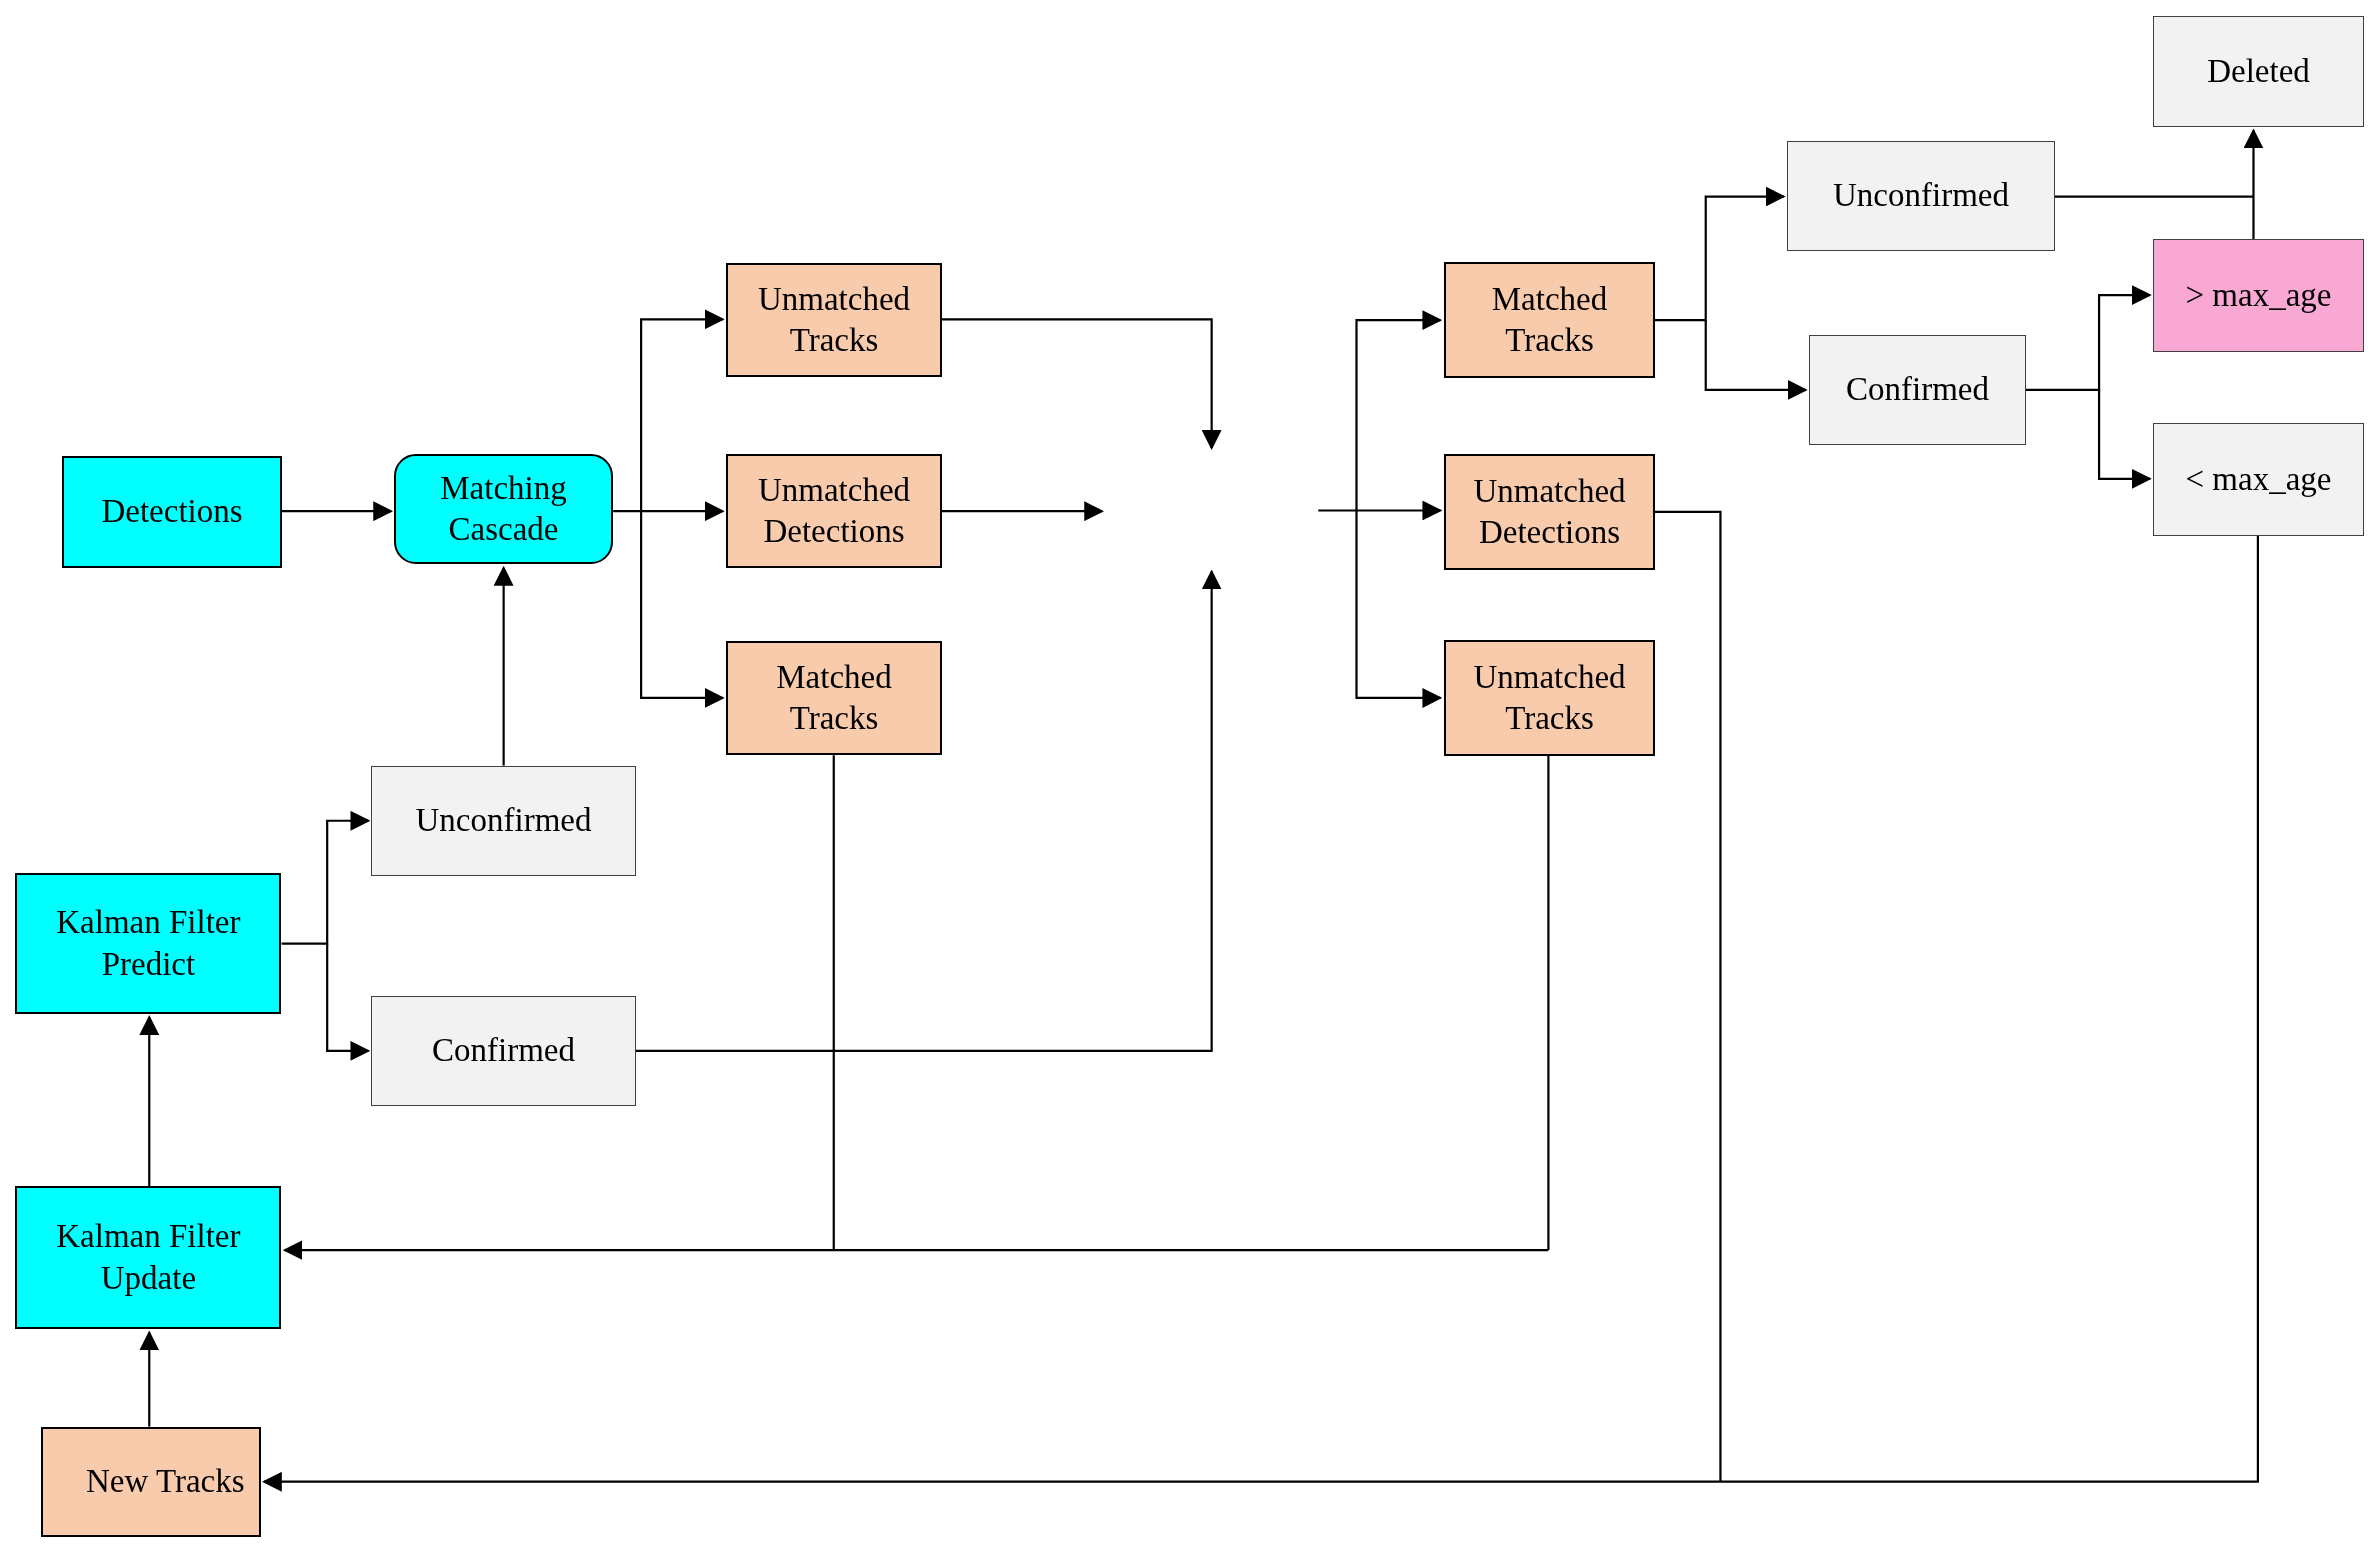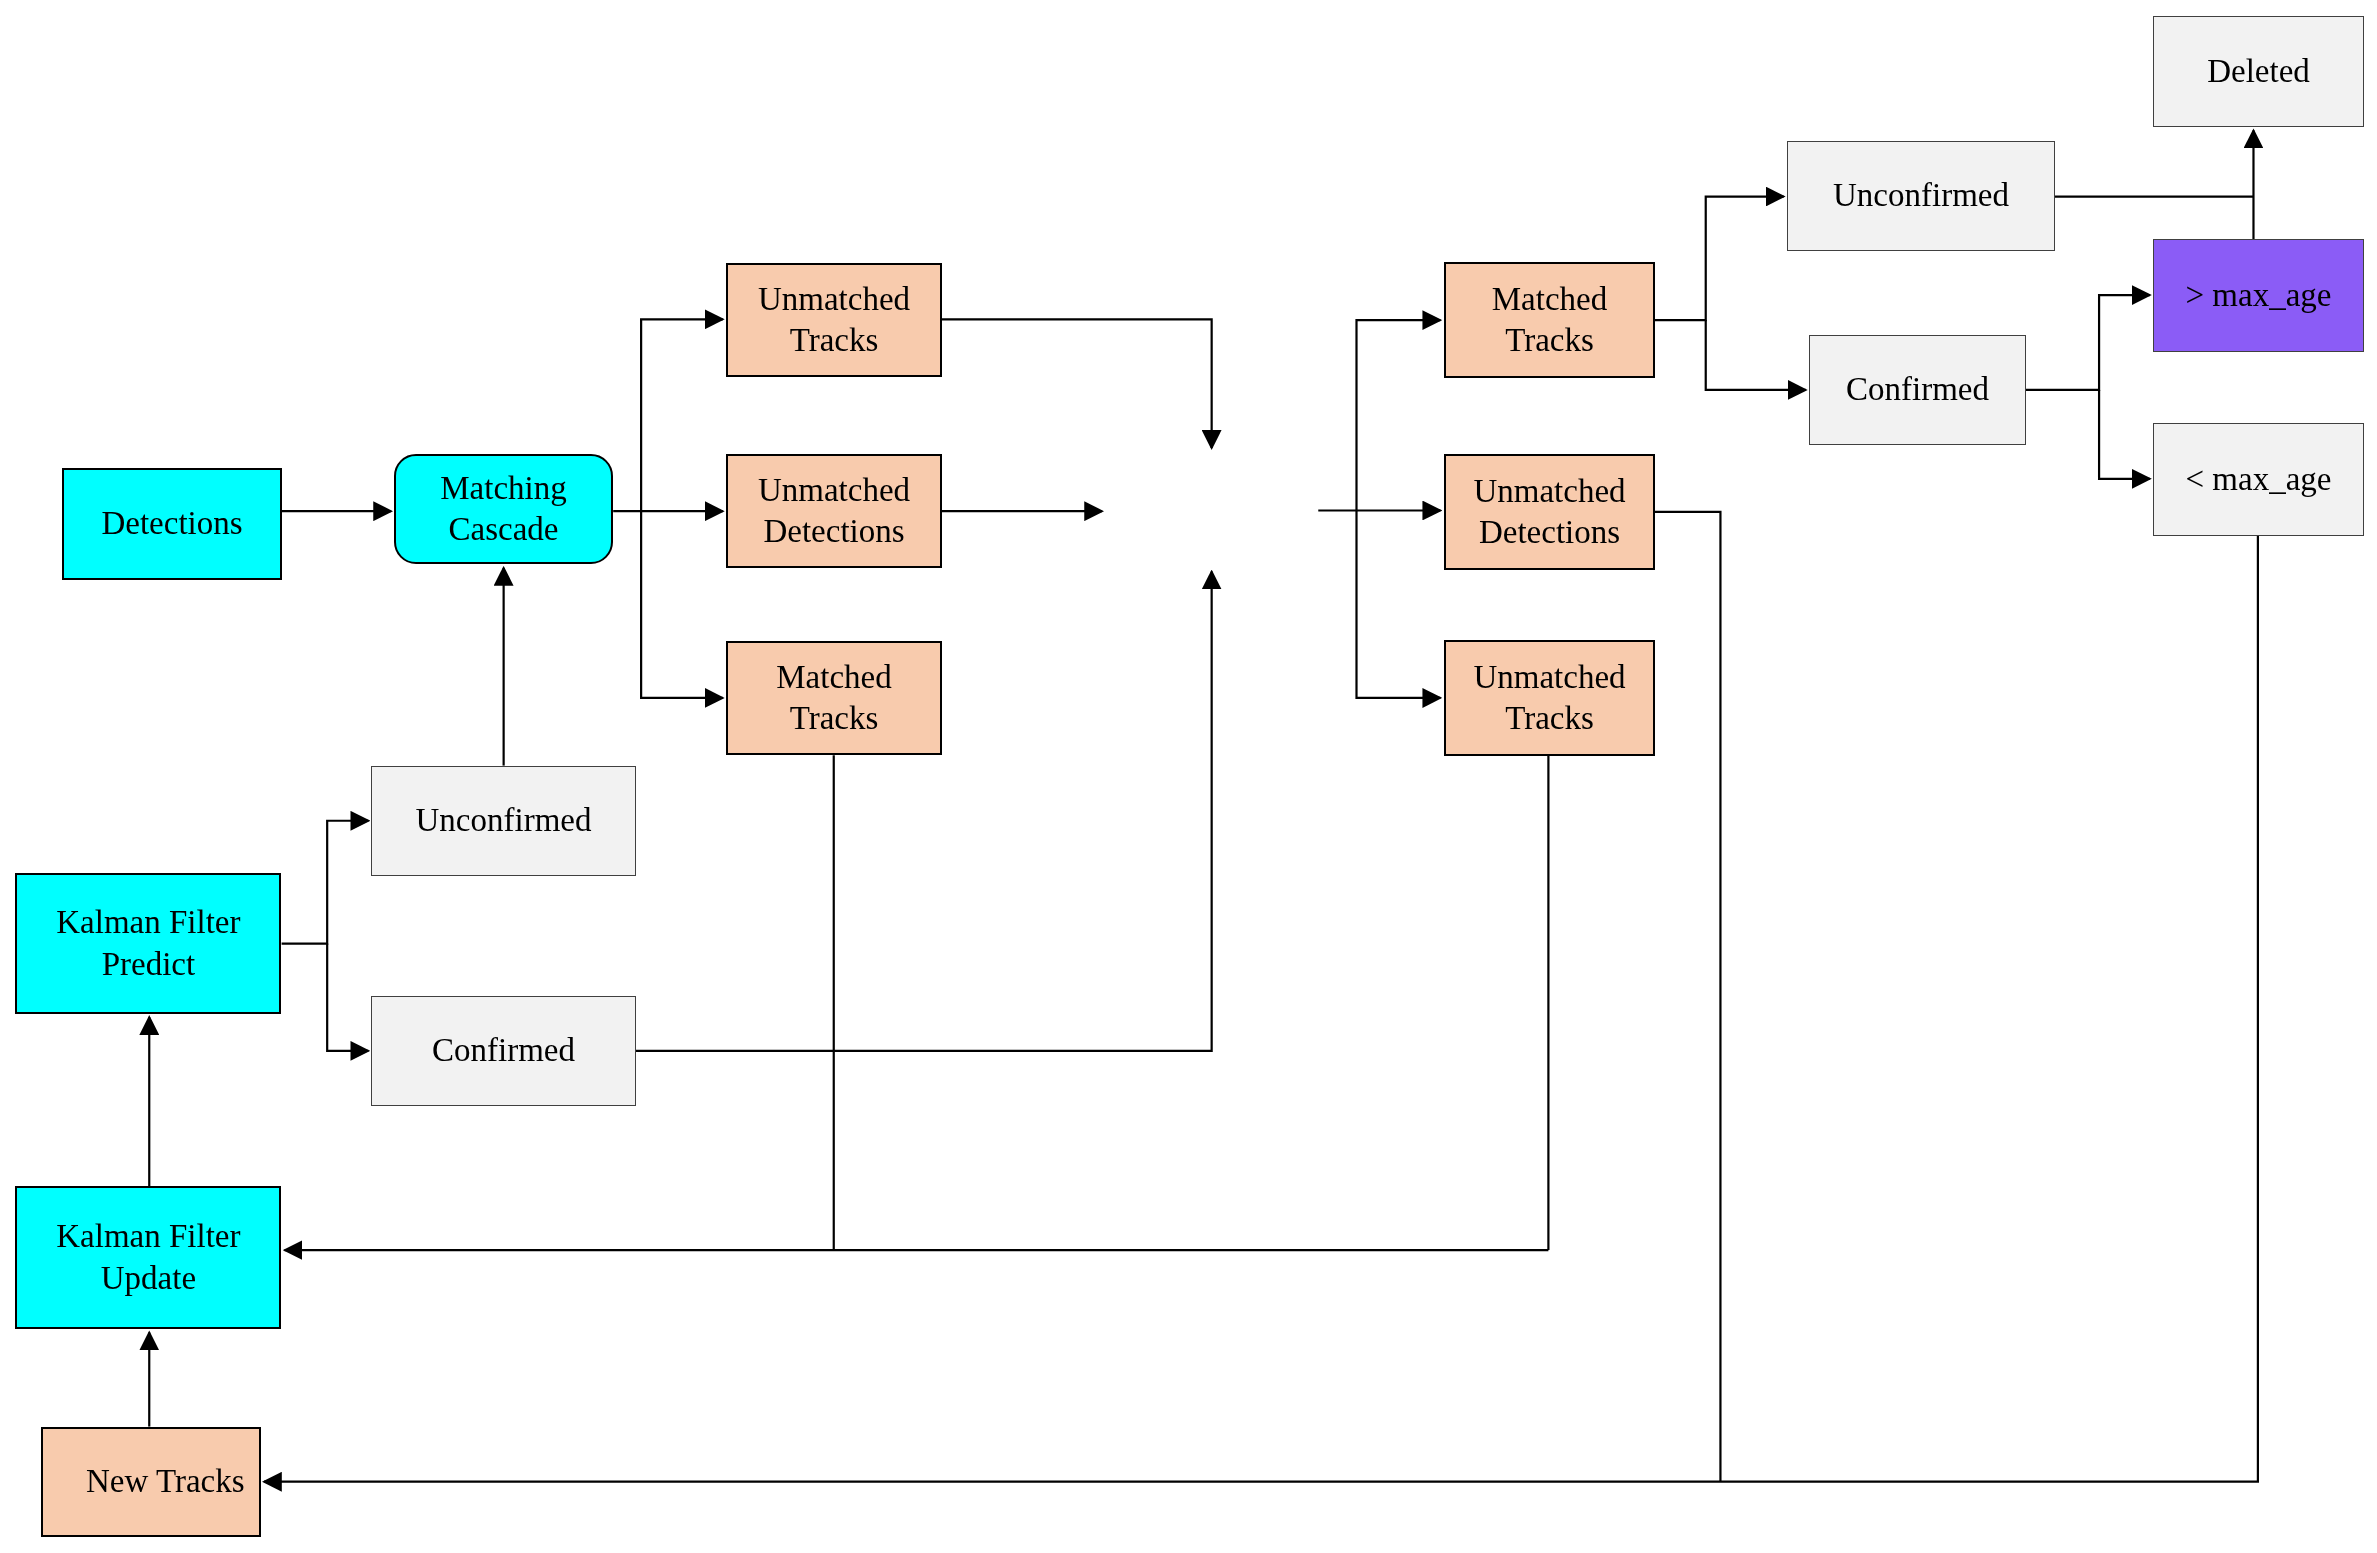--- a/index.html
+++ b/index.html
@@ -45,21 +45,21 @@
     <path class="edge" d="M 1134 1027 L 1134 1700"></path>
     <path class="edge" d="M 2106 1028 L 2106 1700"></path>
     <path class="edge arrow" d="M 2106 1700 L 387 1700"></path>
     <path class="edge arrow" d="M 203 1940 L 203 1812"></path>
     <path class="edge arrow" d="M 203 1613 L 203 1383"></path>
     <path class="edge arrow" d="M 383 1283 L 445 1283 L 445 1116 L 501 1116"></path>
     <path class="edge arrow" d="M 445 1283 L 445 1429 L 501 1429"></path>
     <path class="edge arrow" d="M 685 1041 L 685 772"></path>
   </svg>
 
-  <div class="node" style="left: 62px; top: 456px; width: 220px; height: 112px; background: rgb(0, 255, 255); margin-top: 12px;">
+  <div class="node" style="left: 62px; top: 456px; width: 220px; height: 112px; background: rgb(0, 255, 255);">
     <span>Detections</span>
     </div>
 
   <div class="node" style="left: 394px; top: 454px; width: 219px; height: 110px; background: rgb(0, 255, 255); border-radius: 22px;">
     <span>Matching Cascade</span>
     </div>
 
   <div class="node" style="left: 726px; top: 263px; width: 216px; height: 114px; background: rgb(248, 203, 173);">
     <span>Unmatched Tracks</span>
     </div>
@@ -90,21 +90,21 @@
     </div>
 
   <div class="node state" style="left: 1809px; top: 335px; width: 217px; height: 110px; background: rgb(242, 242, 242);">
     <span>Confirmed</span>
     </div>
 
   <div class="node state" style="left: 2153px; top: 16px; width: 211px; height: 111px; background: rgb(242, 242, 242);">
     <span>Deleted</span>
     </div>
 
-  <div class="node state" style="left: 2153px; top: 239px; width: 211px; height: 113px; background: #8b5cf6;">
+  <div class="node state" style="left: 2153px; top: 239px; width: 211px; height: 113px; background: #f9a8d4;">
     <span>&gt; max_age</span>
     </div>
 
   <div class="node state" style="left: 2153px; top: 423px; width: 211px; height: 113px; background: rgb(242, 242, 242); text-align: right;">
     <span>&lt; max_age</span>
     </div>
 
   <div class="node state" style="left: 371px; top: 766px; width: 265px; height: 110px; background: rgb(242, 242, 242);">
     <span>Unconfirmed</span>
     </div>

